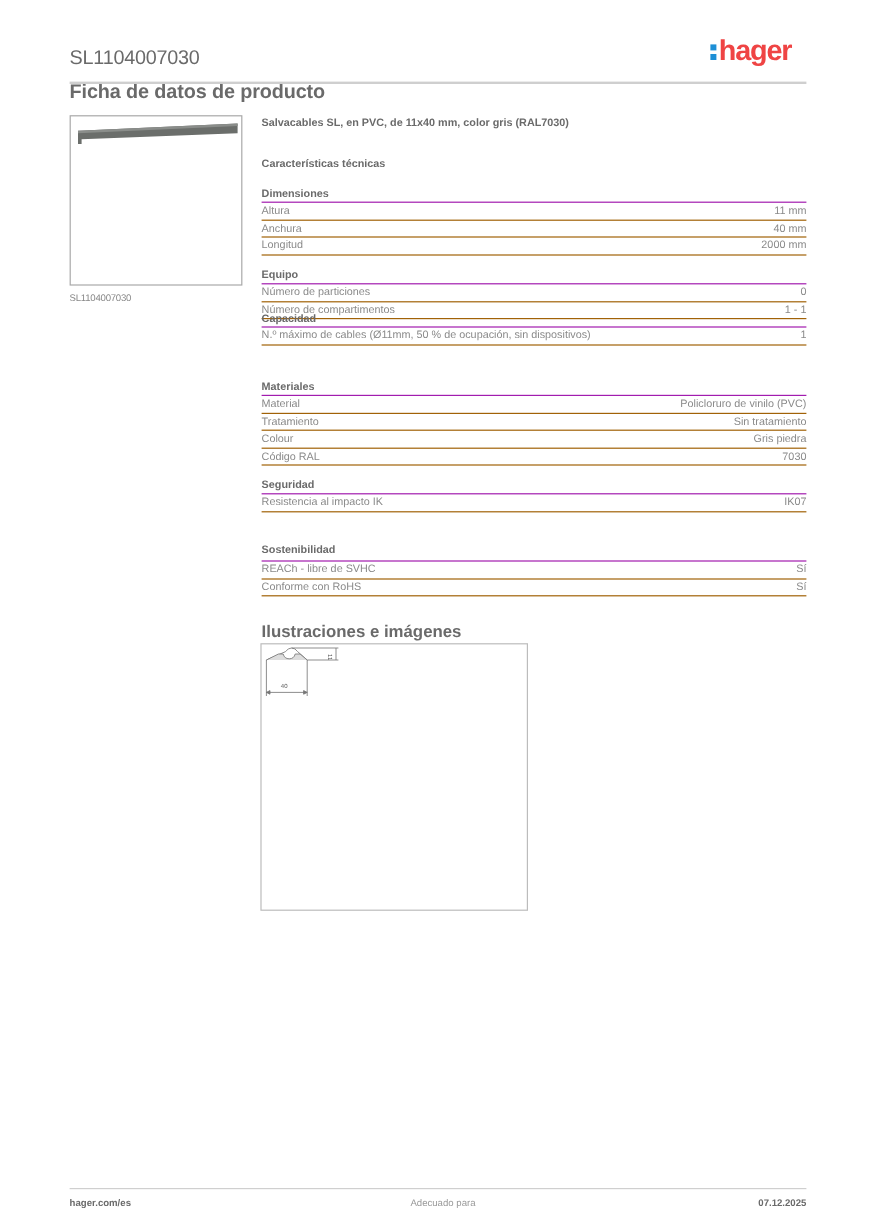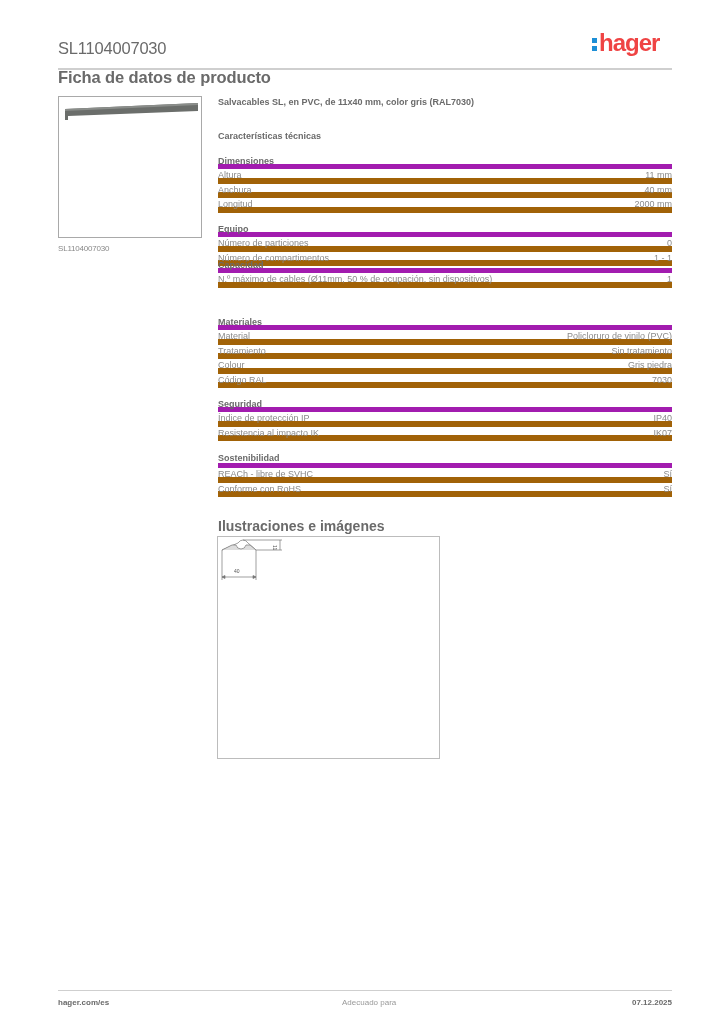--- a/index.html
+++ b/index.html
@@ -16,22 +16,22 @@
   .header-rule { position: absolute; left: 58px; top: 68px; width: 614px; height: 2px; background: #cfcfcf; }
 
   .product-image { position: absolute; left: 58px; top: 96px; width: 144px; height: 142px; border: 1px solid #a9a9a9; background: #fff; }
   .product-image svg { position: absolute; left: 3px; top: 5px; }
   .image-caption { position: absolute; left: 58px; top: 244px; font-size: 8px; color: #888; letter-spacing: -0.2px; }
 
   .description { position: absolute; left: 218px; top: 97px; font-size: 9px; font-weight: bold; color: #6a6a6a; }
   .section-head { position: absolute; left: 218px; top: 131px; font-size: 9px; font-weight: bold; color: #6a6a6a; }
 
   .spec-table { position: absolute; left: 218px; width: 454px; }
-  .group-title { font-size: 9px; font-weight: bold; color: #6a6a6a; height: 14px; line-height: 12px; border-bottom: 5px solid #a21caf; }
-  .row { display: flex; justify-content: space-between; font-size: 9px; color: #8a8a8a; height: 14.6px; line-height: 13.5px; border-bottom: 6px solid #a16207; }
+  .group-title { font-size: 9px; font-weight: bold; color: #6a6a6a; height: 14px; line-height: 12px; border-bottom: 1px solid #a21caf; }
+  .row { display: flex; justify-content: space-between; font-size: 9px; color: #8a8a8a; height: 14.6px; line-height: 13.5px; border-bottom: 1px solid #a16207; }
 
   .illus-title { position: absolute; left: 218px; top: 518px; font-size: 14px; font-weight: bold; color: #6a6a6a; }
   .drawing-box { position: absolute; left: 217px; top: 536px; width: 223px; height: 223px; border: 1px solid #bcbcbc; background: #fff; }
   .drawing-box svg { position: absolute; left: 0; top: 0; }
 
   .footer-rule { position: absolute; left: 58px; top: 990px; width: 614px; height: 1px; background: #cfcfcf; }
   .footer-left { position: absolute; left: 58px; top: 998px; font-size: 8px; font-weight: bold; color: #6a6a6a; }
   .footer-center { position: absolute; left: 342px; top: 998px; font-size: 8px; color: #999; }
   .footer-right { position: absolute; right: 52px; top: 998px; font-size: 8px; font-weight: bold; color: #6a6a6a; }
 </style>
@@ -108,24 +108,20 @@
     </div>
   <div class="row">
       <span>Código RAL</span>
       <span>7030</span>
     </div>
 </div>
 
 <div class="spec-table" style="top:398px;">
   <div class="group-title">Seguridad</div>
   <div class="row">
-      <span>Índice de protección IP</span>
-      <span>IP40</span>
-    </div>
-  <div class="row">
       <span>Resistencia al impacto IK</span>
       <span>IK07</span>
     </div>
 </div>
 
 <div class="spec-table" style="top:452px;">
   <div class="group-title" style="height:16px;">Sostenibilidad</div>
   <div class="row">
       <span>REACh - libre de SVHC</span>
       <span>Sí</span>

